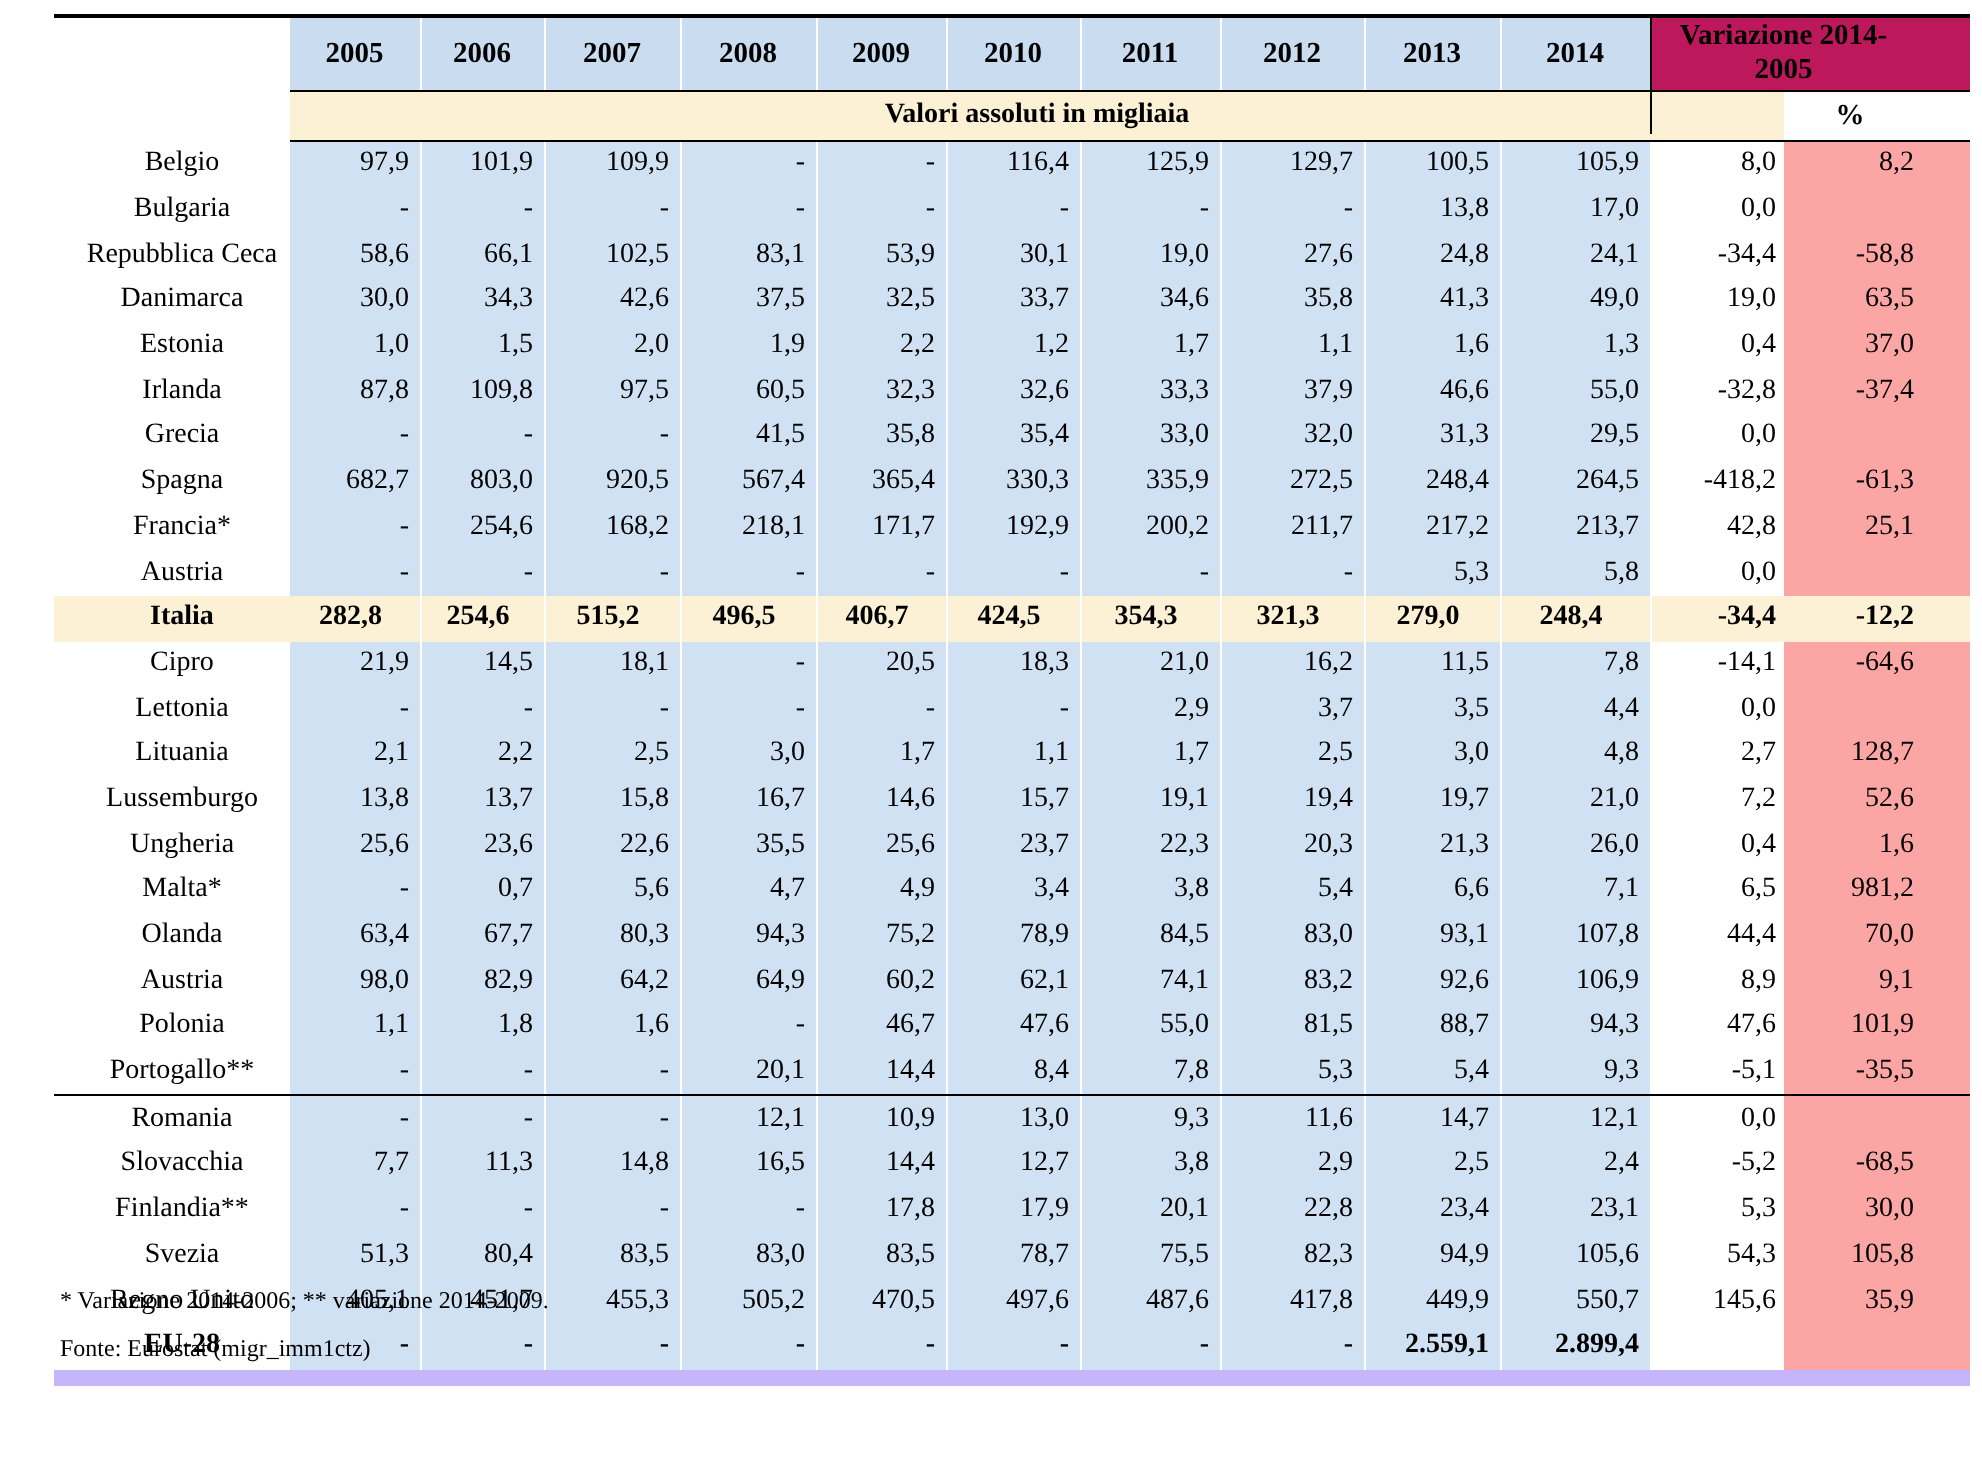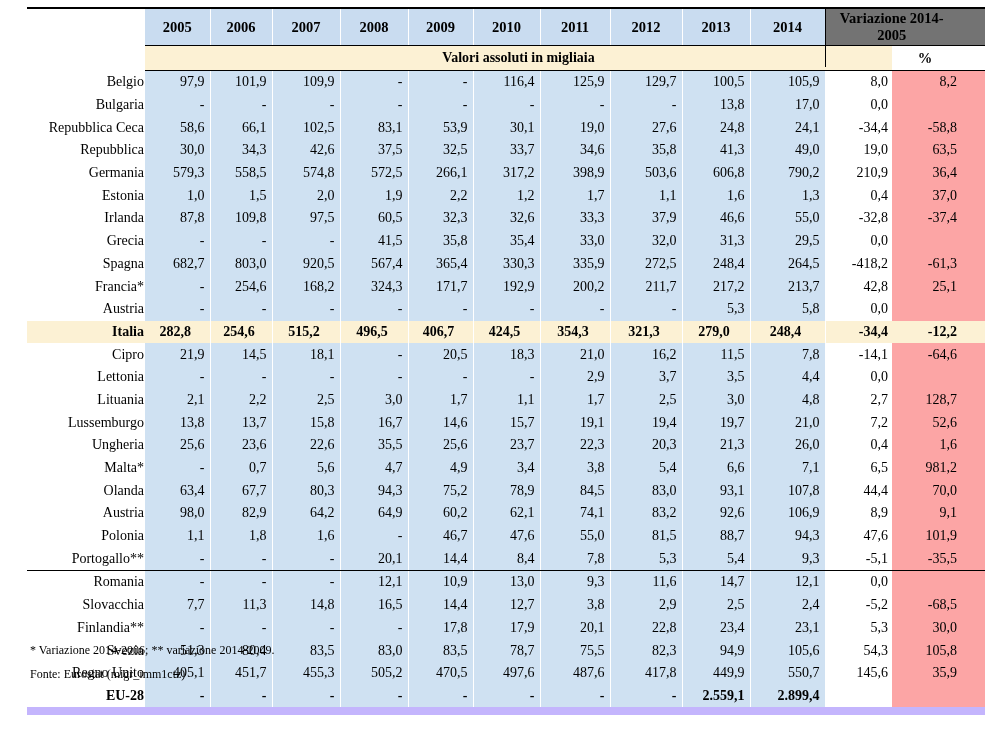--- a/index.html
+++ b/index.html
@@ -14,38 +14,38 @@
     border-top:2px solid #000;
   }
   
   thead .corner{background:#fff;border:none;}
   thead tr.r1 th, thead tr.r1 td{height:34px;vertical-align:middle;}
   .yh{
     background:var(--blue-h);font-weight:bold;font-size:14.5px;text-align:center;
     border-bottom:1px solid #000;border-right:1px solid #fff;
   }
   .var-head{
-    background:#737373;font-weight:bold;font-size:14.5px;text-align:center;
+    background:#be185d;font-weight:bold;font-size:14.5px;text-align:center;
     border-bottom:1px solid #000;padding-right:28px;
   }
   .var-head .inner{width:122px;margin:0 auto;line-height:1.15;}
   thead tr.r2 td{height:22px;vertical-align:middle;}
   .valori{
     background:var(--cream);font-weight:bold;font-size:14px;text-align:center;
     border-bottom:1px solid #000;
   }
   .pct{
     background:#fff;font-weight:bold;font-size:14.5px;text-align:center;
     border-bottom:1px solid #000;padding-right:28px;
   }
   
   .vline{position:absolute;left:825px;top:7px;width:1px;height:60px;background:#000;}
   
   tbody td{height:20.7px;font-size:14px;vertical-align:middle;white-space:nowrap;overflow:hidden;}
-  td.country{text-align:right;padding-left:11px;background:#fff;}
+  td.country{text-align:center;padding-left:11px;background:#fff;}
   td.num{text-align:right;}
   td.y{background:var(--blue);border-right:1px solid #fff;padding-right:5px;}
   td.va{background:#fff;padding-right:4px;}
   td.vp{background:#fca5a5;padding-right:28px;}
   tr.hl td{background:var(--cream);font-weight:bold;}
   tr.hl td.y{background:var(--cream);text-align:center;}
   tr.b td{font-weight:bold;}
   tr.sep td{border-bottom:1px solid #000;}
   tbody tr:last-child td{border-bottom:8px solid #c4b5fd;}
   
@@ -134,48 +134,33 @@
           <td class="y num">53,9</td>
           <td class="y num">30,1</td>
           <td class="y num">19,0</td>
           <td class="y num">27,6</td>
           <td class="y num">24,8</td>
           <td class="y num">24,1</td>
           <td class="va num">-34,4</td>
           <td class="vp num">-58,8</td>
         </tr>
         <tr>
-          <td class="country">Repubblica</td>
+          <td class="country">Danimarca</td>
           <td class="y num">30,0</td>
           <td class="y num">34,3</td>
           <td class="y num">42,6</td>
           <td class="y num">37,5</td>
           <td class="y num">32,5</td>
           <td class="y num">33,7</td>
           <td class="y num">34,6</td>
           <td class="y num">35,8</td>
           <td class="y num">41,3</td>
           <td class="y num">49,0</td>
           <td class="va num">19,0</td>
           <td class="vp num">63,5</td>
-        </tr>
-        <tr>
-          <td class="country">Germania</td>
-          <td class="y num">579,3</td>
-          <td class="y num">558,5</td>
-          <td class="y num">574,8</td>
-          <td class="y num">572,5</td>
-          <td class="y num">266,1</td>
-          <td class="y num">317,2</td>
-          <td class="y num">398,9</td>
-          <td class="y num">503,6</td>
-          <td class="y num">606,8</td>
-          <td class="y num">790,2</td>
-          <td class="va num">210,9</td>
-          <td class="vp num">36,4</td>
         </tr>
         <tr>
           <td class="country">Estonia</td>
           <td class="y num">1,0</td>
           <td class="y num">1,5</td>
           <td class="y num">2,0</td>
           <td class="y num">1,9</td>
           <td class="y num">2,2</td>
           <td class="y num">1,2</td>
           <td class="y num">1,7</td>
@@ -228,21 +213,21 @@
           <td class="y num">248,4</td>
           <td class="y num">264,5</td>
           <td class="va num">-418,2</td>
           <td class="vp num">-61,3</td>
         </tr>
         <tr>
           <td class="country">Francia*</td>
           <td class="y num">-</td>
           <td class="y num">254,6</td>
           <td class="y num">168,2</td>
-          <td class="y num">324,3</td>
+          <td class="y num">218,1</td>
           <td class="y num">171,7</td>
           <td class="y num">192,9</td>
           <td class="y num">200,2</td>
           <td class="y num">211,7</td>
           <td class="y num">217,2</td>
           <td class="y num">213,7</td>
           <td class="va num">42,8</td>
           <td class="vp num">25,1</td>
         </tr>
         <tr>

